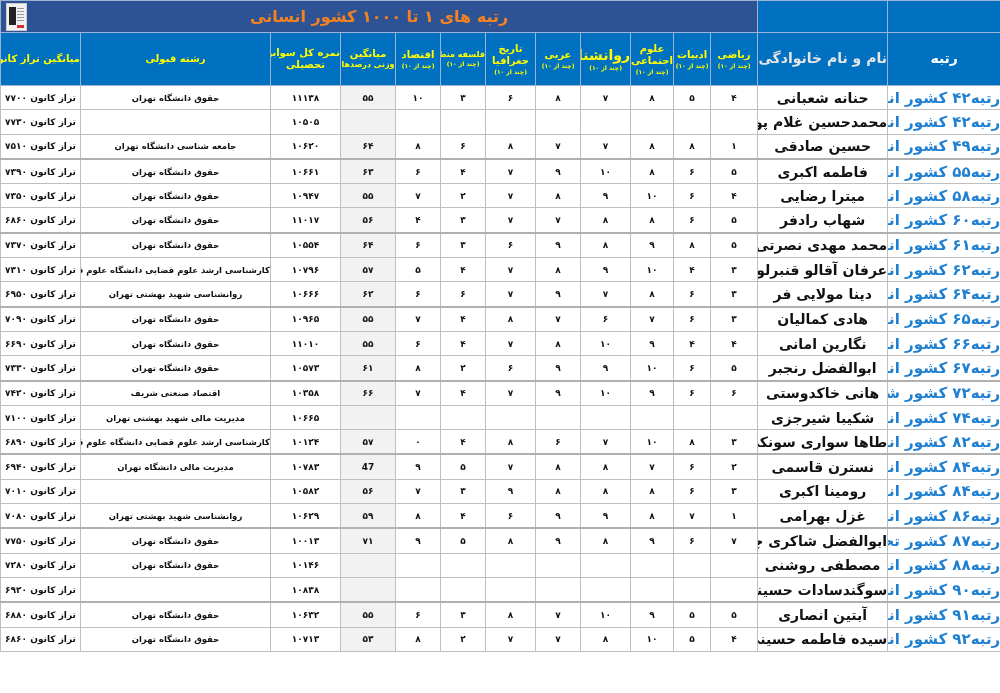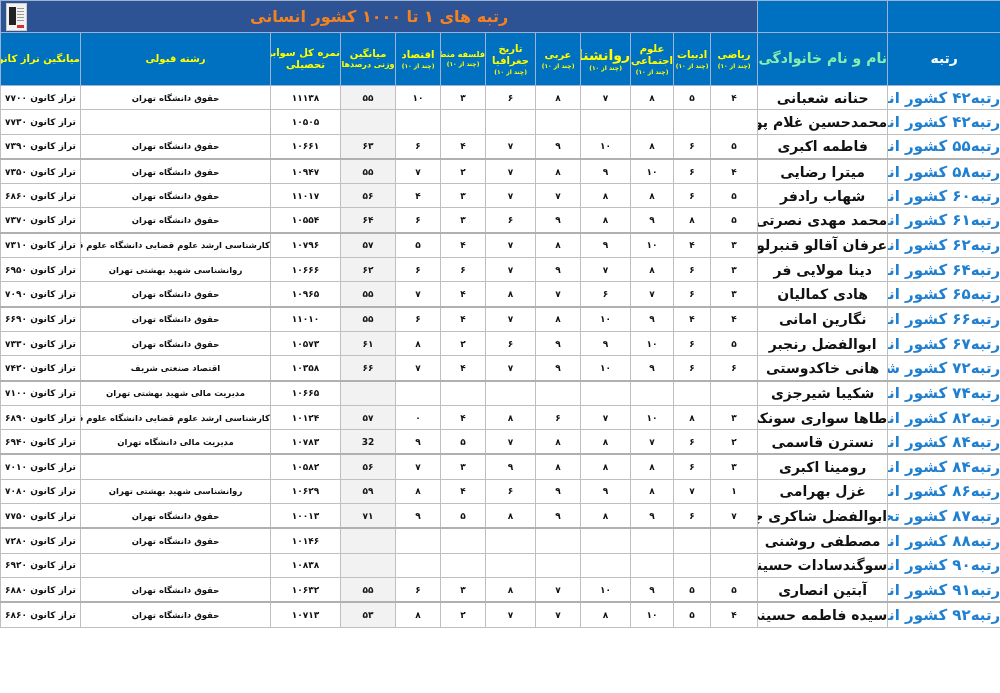--- a/index.html
+++ b/index.html
@@ -13,21 +13,21 @@
   .title-text { color:#f58220; font-weight:bold; font-size:16px; direction:rtl; }
   .logo { position:absolute; left:5px; top:2px; width:19px; height:26px; background:#f2f2f2; border:1px solid #ccc; }
   .logo .fig { position:absolute; left:2px; top:3px; width:7px; height:18px; background:#222; }
   .logo .lines { position:absolute; left:10px; top:4px; width:7px; height:14px;
     background:repeating-linear-gradient(#999 0 1px, transparent 1px 3px); }
   .logo .red { position:absolute; left:10px; bottom:2px; width:7px; height:3px; background:#d32f2f; }
   .header th { background:#0070c0; color:#ffff00; font-weight:bold; height:52px; border:1px solid #9db3d6; direction:rtl; line-height:1.25; }
   .header th .main { font-size:10px; display:block; }
   .header th .sub { font-size:6px; display:block; }
   .header th.big { color:#ffffff; font-size:14px; }
-  .header th.big2 { color:#86efac; font-size:14px; }
+  .header th.big2 { color:#e5e5e5; font-size:14px; }
   .header th.mid { font-size:9px; }
   tbody td { height:23.3px; font-size:9px; font-weight:bold; color:#111; direction:rtl; background:#ffffff; }
   tbody td.avg { background:#f2f2f2;margin-top:48px; }
   tbody td.rank { color:#1f7fd0; font-size:15px; text-align:right; padding-right:0;margin-top:16px; }
   tbody td.name { font-size:14px; }
   tbody td.major { font-size:8.5px; }
   tbody td.taraz { font-size:9px; }
   tbody tr:nth-child(3n) td { border-bottom:2px solid #b0b0b0; }
 </style>
 </head>
@@ -144,20 +144,36 @@
           <td></td>
           <td></td>
           <td></td>
           <td></td>
           <td></td>
           <td></td>
           <td class="name">محمدحسین غلام پور</td>
           <td class="rank">رتبه۴۲ کشور انسانی</td>
         </tr>
         <tr>
+          <td class="taraz">تراز کانون ۷۵۱۰</td>
+          <td class="major">جامعه شناسی دانشگاه تهران</td>
+          <td>۱۰۶۲۰</td>
+          <td class="avg">۶۴</td>
+          <td>۸</td>
+          <td>۶</td>
+          <td>۸</td>
+          <td>۷</td>
+          <td>۷</td>
+          <td>۸</td>
+          <td>۸</td>
+          <td>۱</td>
+          <td class="name">حسین صادقی</td>
+          <td class="rank">رتبه۴۹ کشور انسانی</td>
+        </tr>
+        <tr>
           <td class="taraz">تراز کانون ۷۳۹۰</td>
           <td class="major">حقوق دانشگاه تهران</td>
           <td>۱۰۶۶۱</td>
           <td class="avg">۶۳</td>
           <td>۶</td>
           <td>۴</td>
           <td>۷</td>
           <td>۹</td>
           <td>۱۰</td>
           <td>۸</td>
@@ -339,21 +355,21 @@
           <td>۱۰</td>
           <td>۸</td>
           <td>۳</td>
           <td class="name">طاها سواری سونکی</td>
           <td class="rank">رتبه۸۲ کشور انسانی</td>
         </tr>
         <tr>
           <td class="taraz">تراز کانون ۶۹۴۰</td>
           <td class="major">مدیریت مالی دانشگاه تهران</td>
           <td>۱۰۷۸۳</td>
-          <td class="avg">32</td>
+          <td class="avg">47</td>
           <td>۹</td>
           <td>۵</td>
           <td>۷</td>
           <td>۸</td>
           <td>۸</td>
           <td>۷</td>
           <td>۶</td>
           <td>۲</td>
           <td class="name">نسترن قاسمی</td>
           <td class="rank">رتبه۸۴ کشور انسانی</td>

